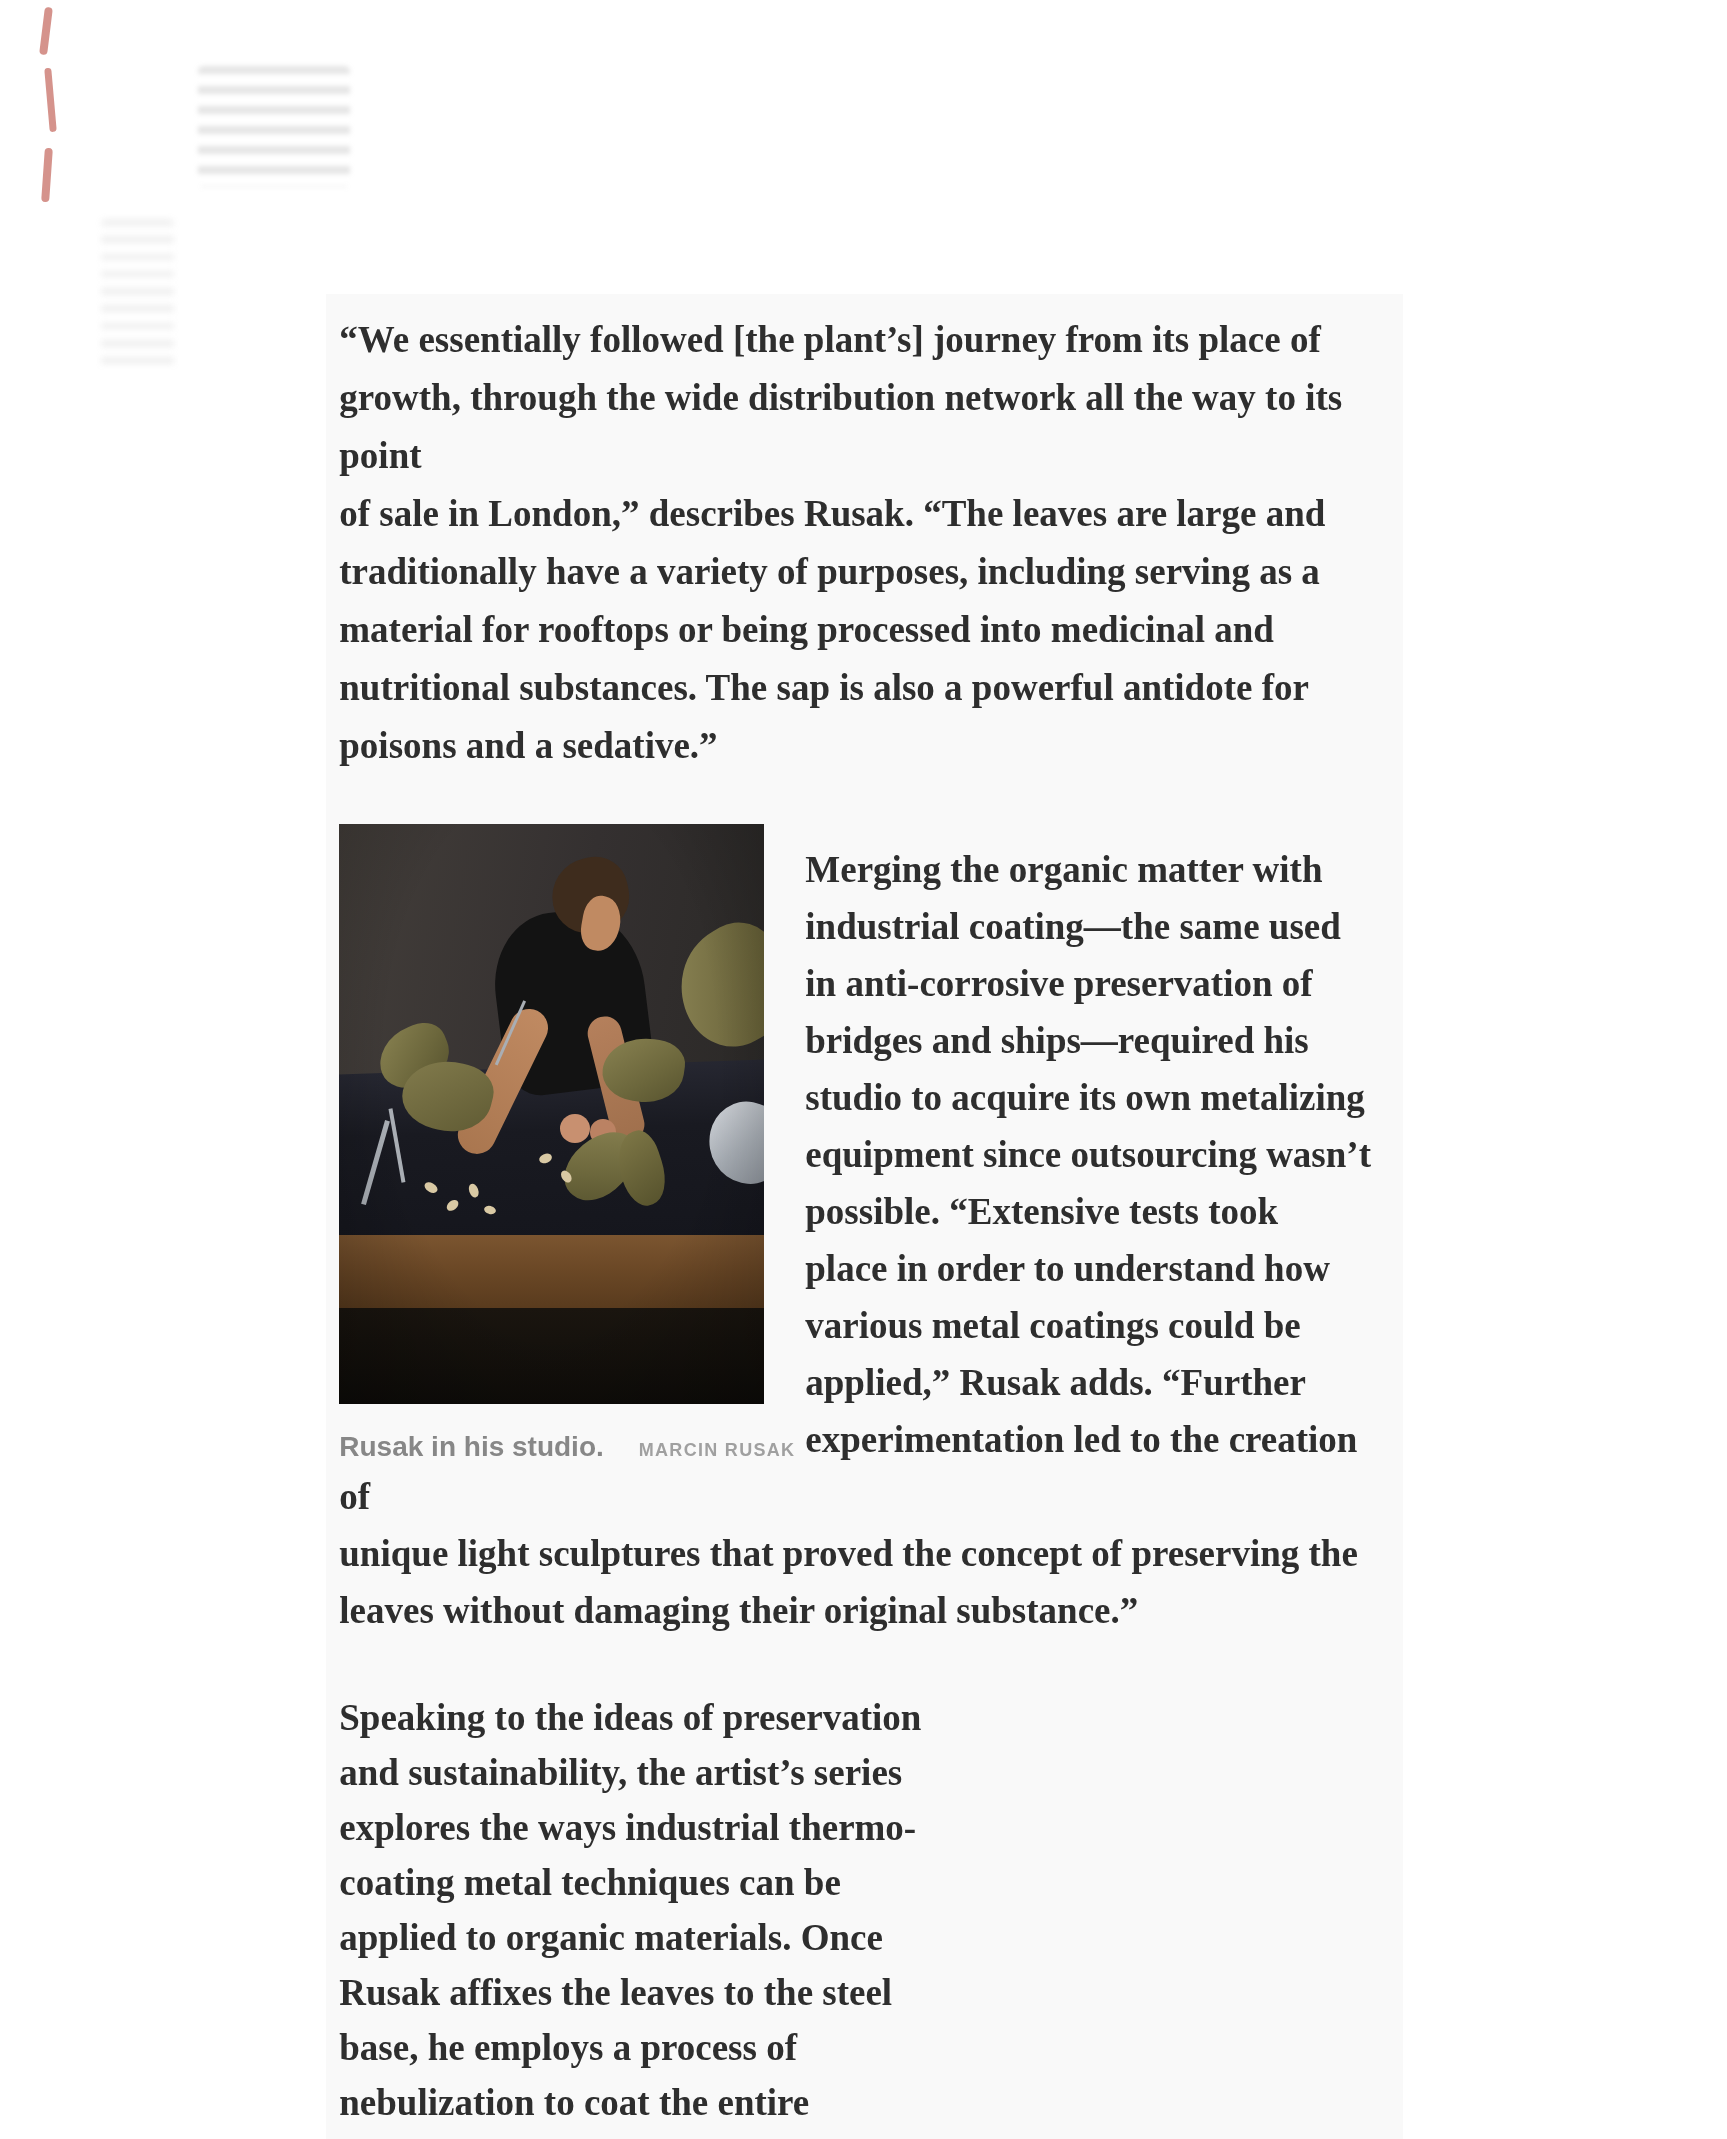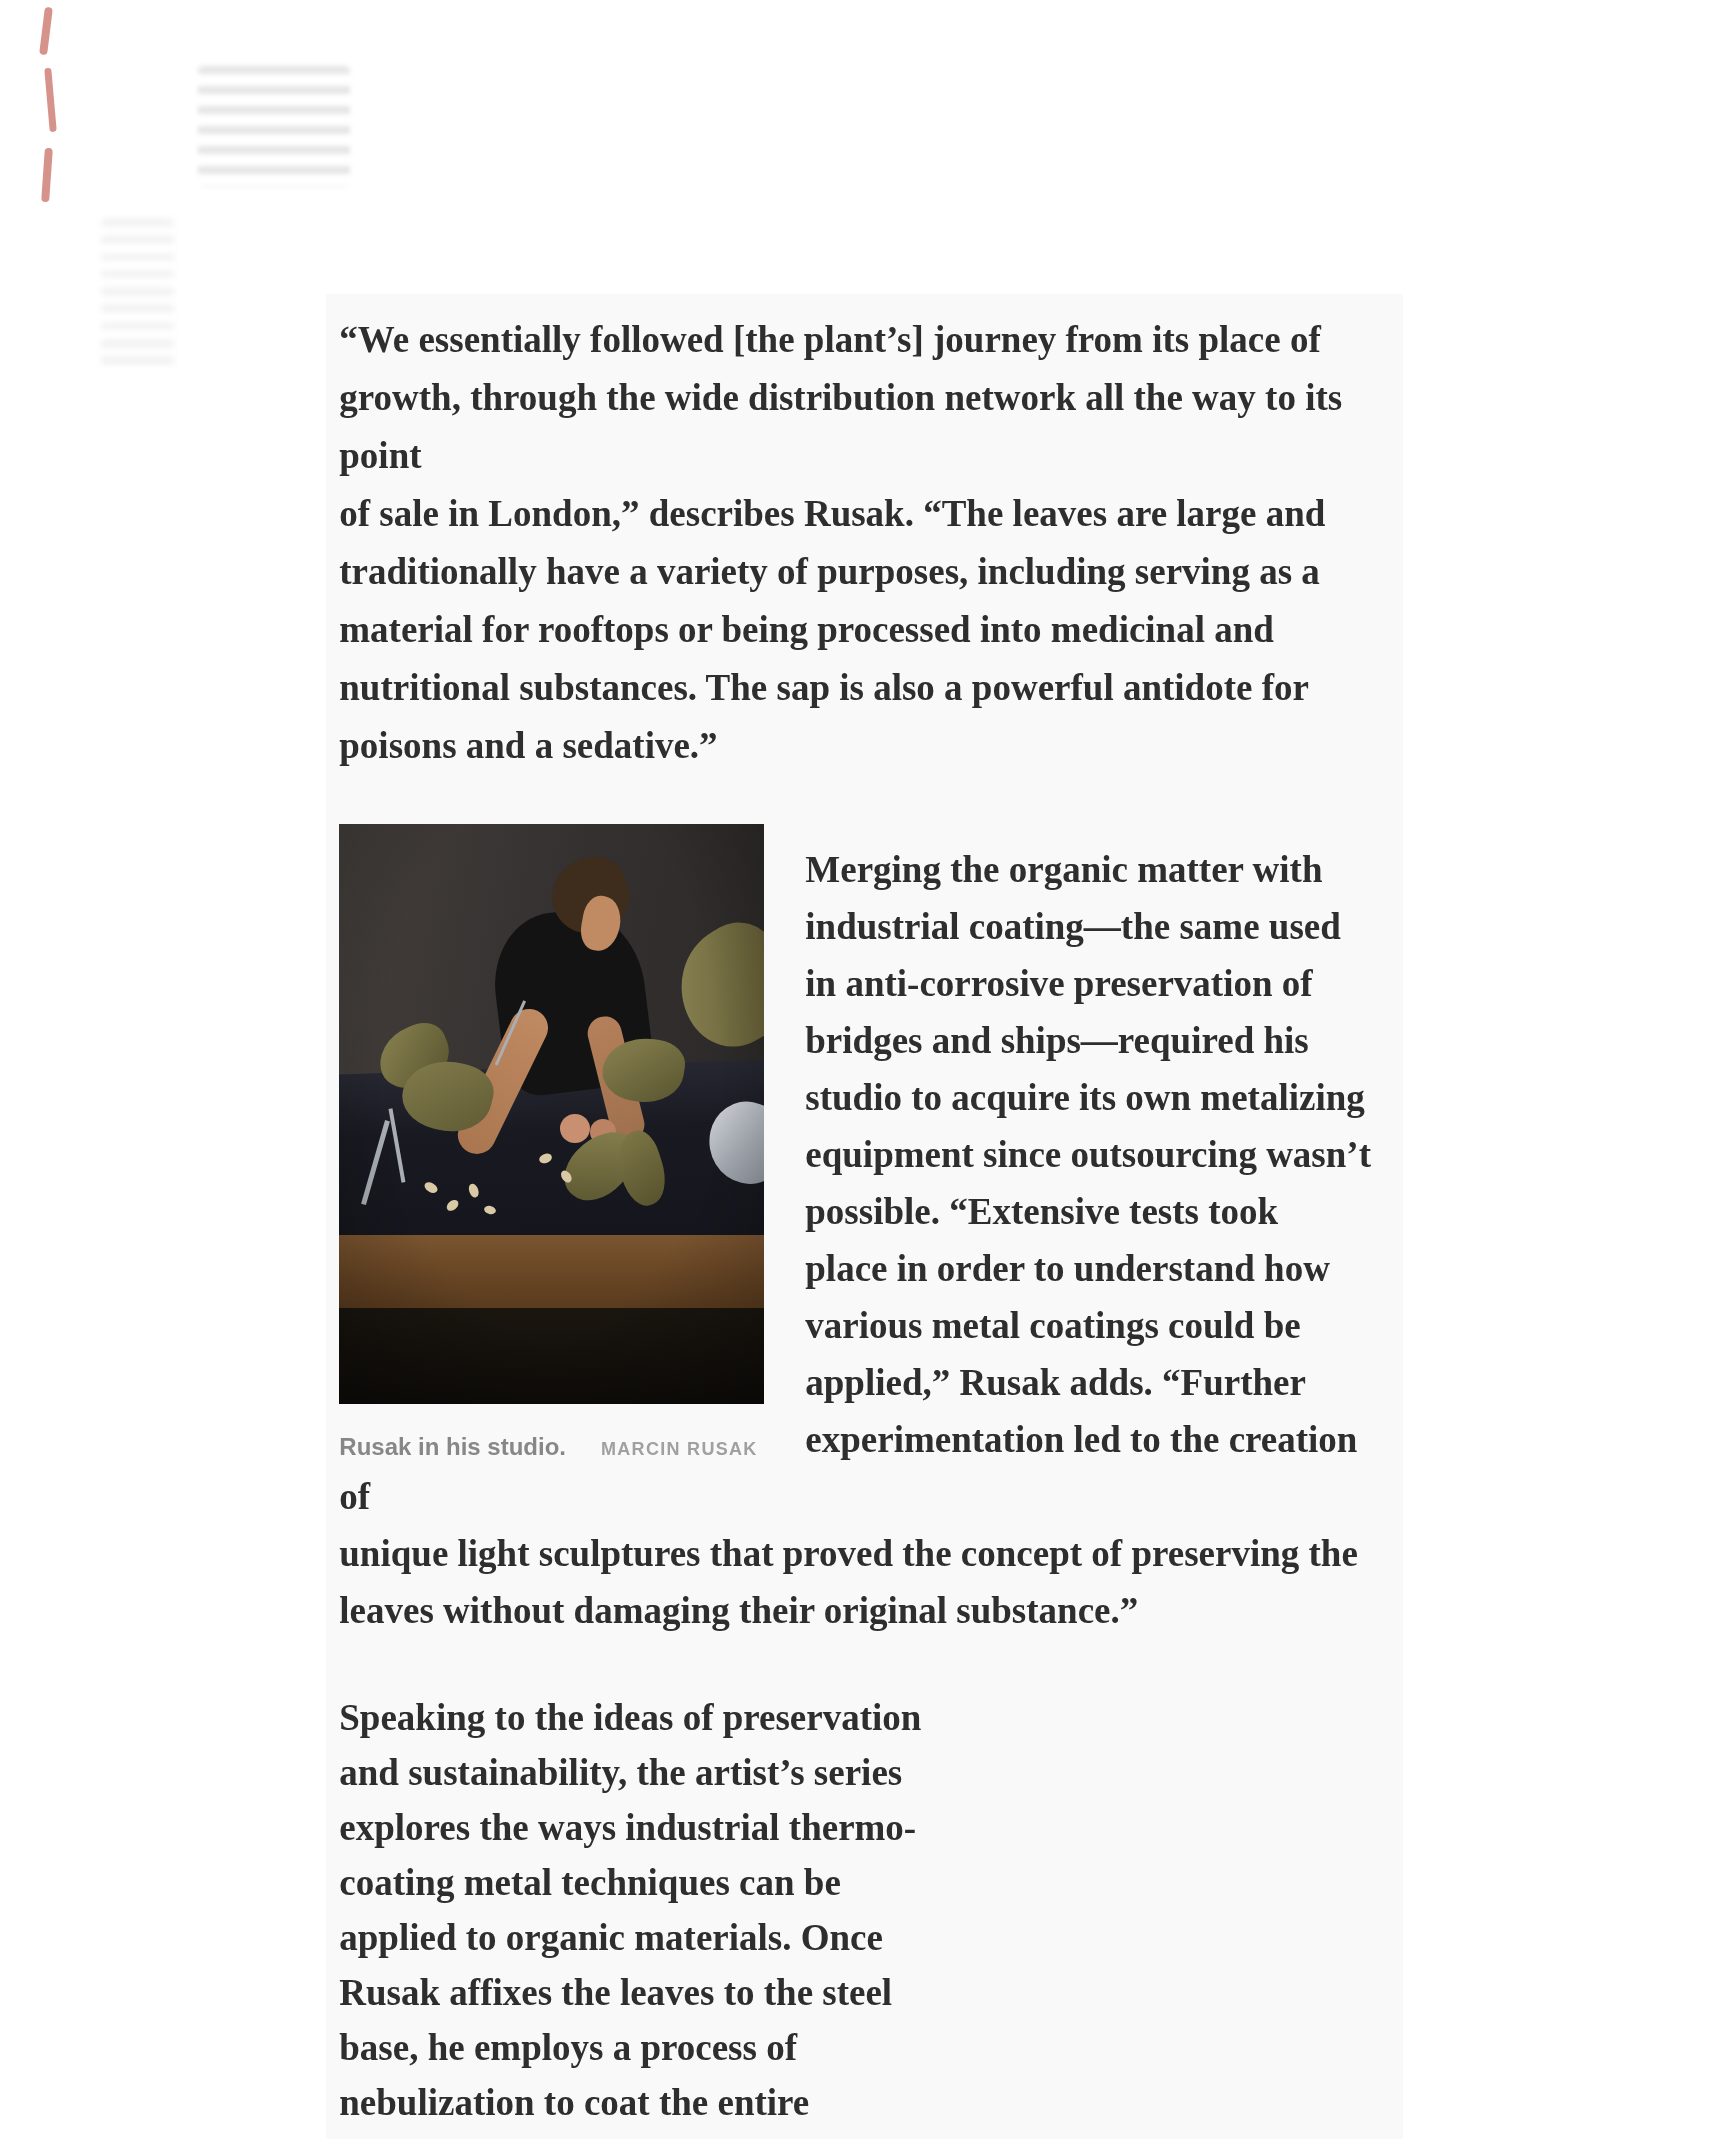--- a/index.html
+++ b/index.html
@@ -122,21 +122,21 @@
 
   .ph-vignette { left: 0; top: 0; width: 100%; height: 100%;
                  background: radial-gradient(ellipse at 50% 40%, rgba(0,0,0,0) 55%, rgba(0,0,0,0.28) 100%); }
 
   .caption {
     margin: 28px 0 0 0;
     font-family: "Liberation Sans", "DejaVu Sans", sans-serif;
     line-height: 29px;
     white-space: nowrap;
   }
-  .caption-text   { font-size: 24px; color: #878787; }
+  .caption-text   { font-size: 28px; color: #878787; }
   .caption-credit { font-size: 18px; color: #a0a0a0; letter-spacing: 1.3px; margin-left: 35px; }
 </style>
 </head>
 <body>
 
 <div class="artifact-red">
   <span class="stroke s1"></span>
   <span class="stroke s2"></span>
   <span class="stroke s3"></span>
 </div>

